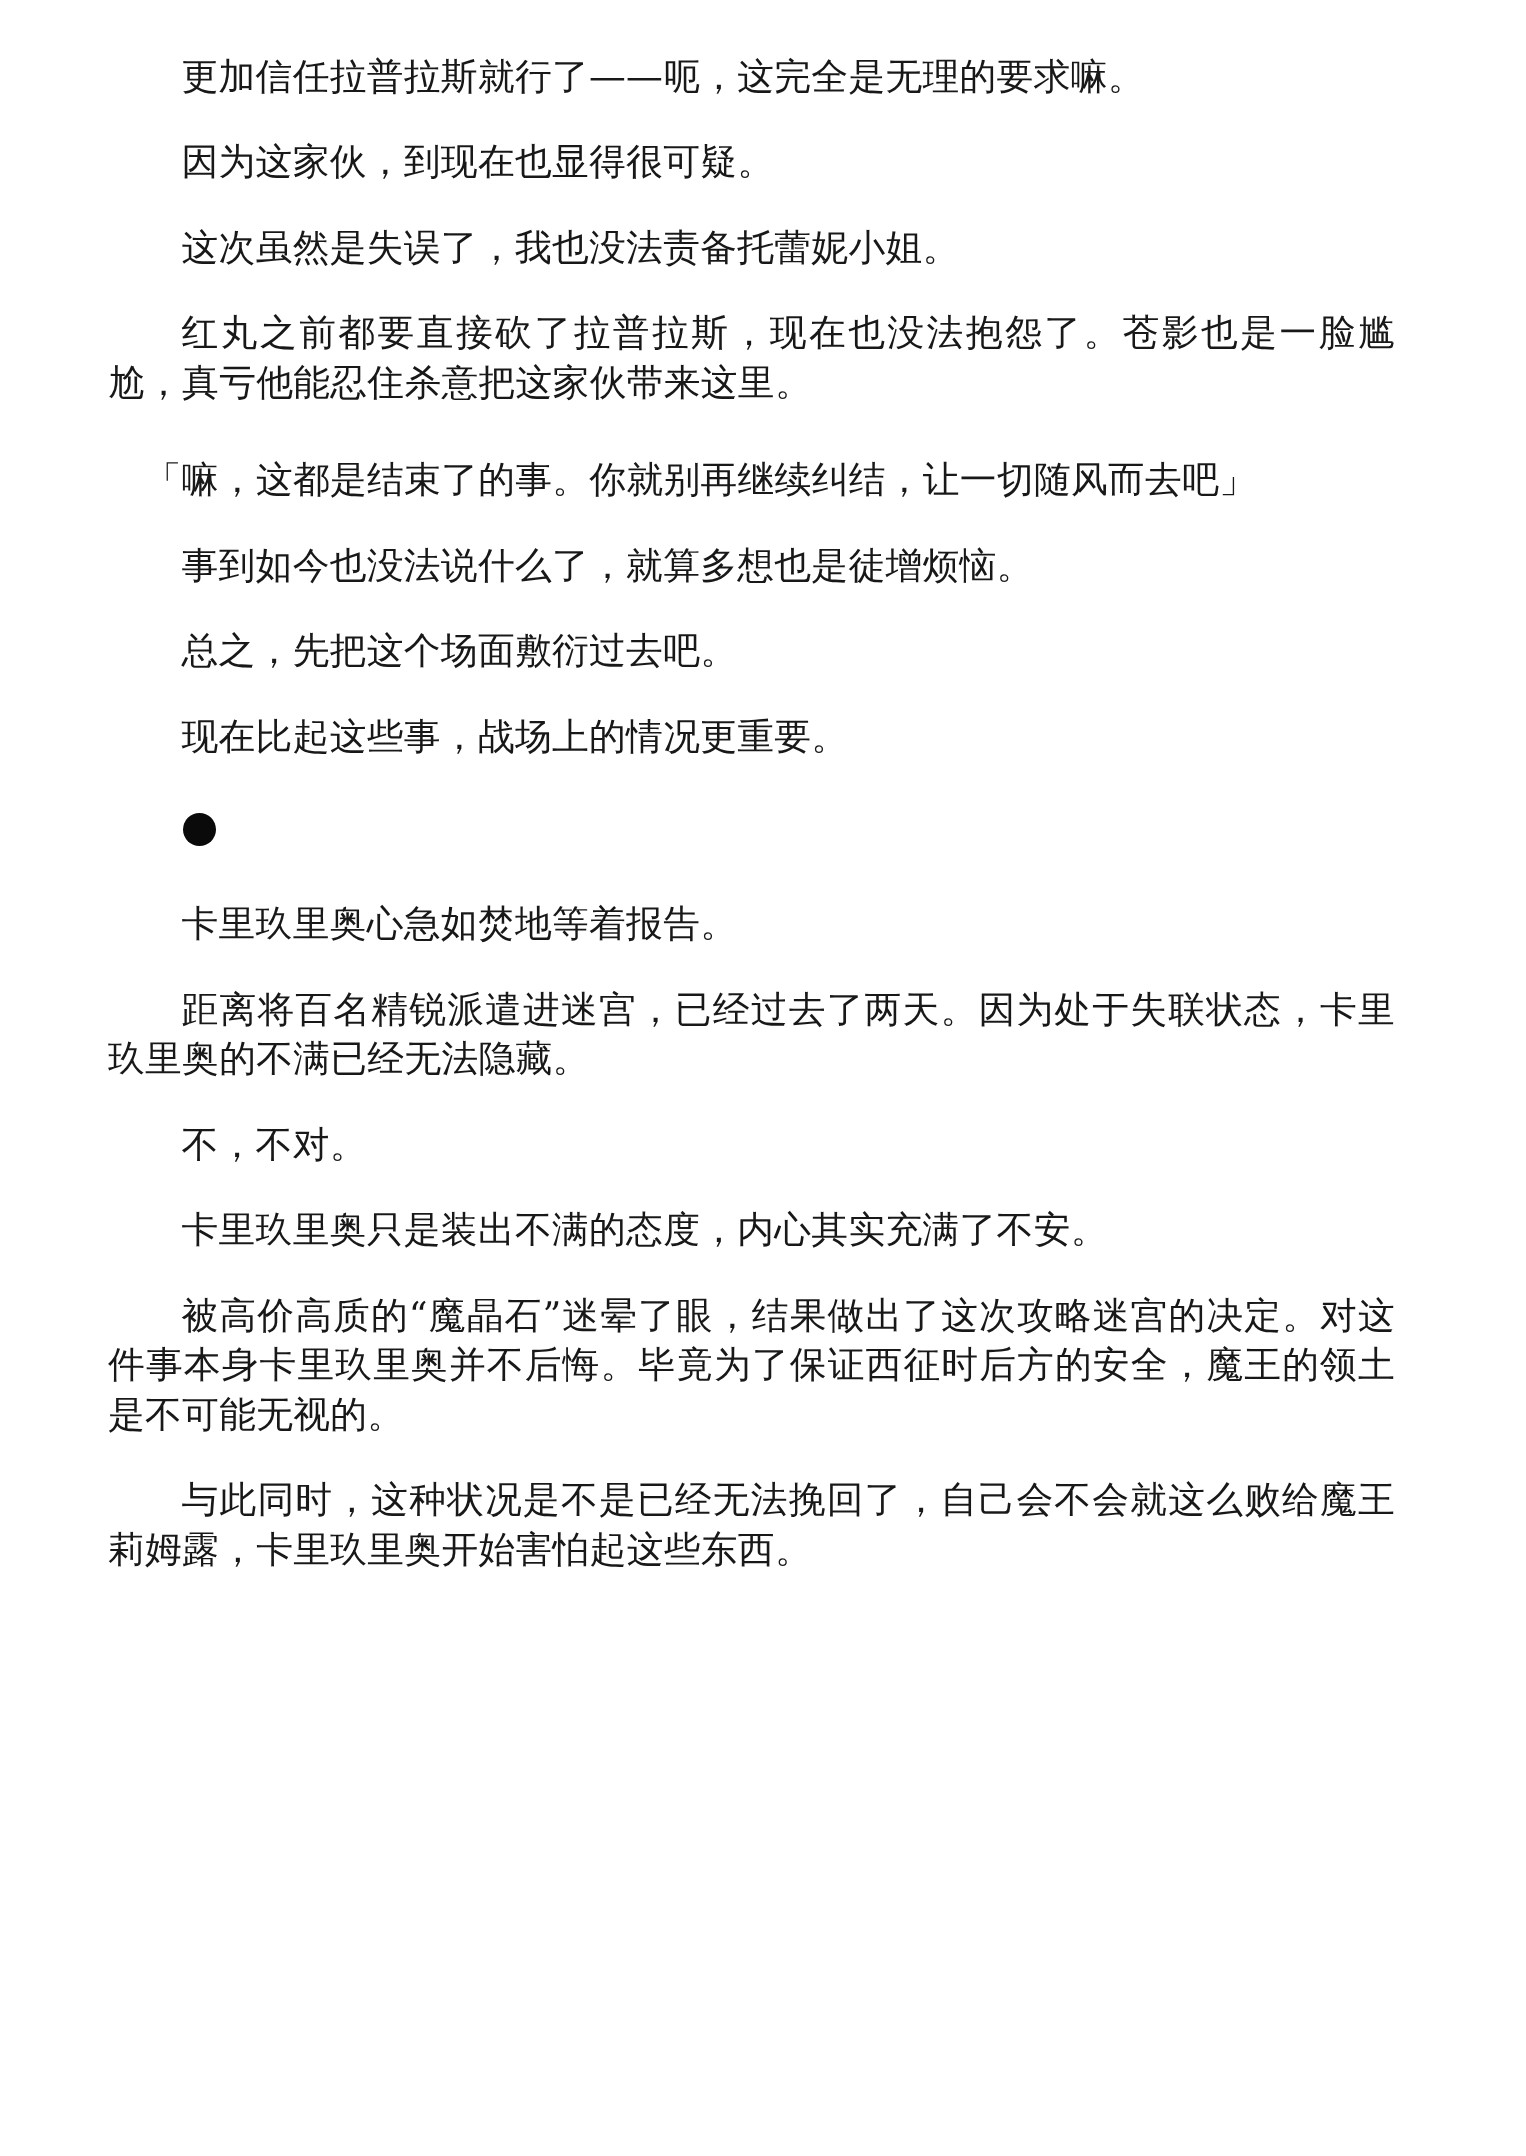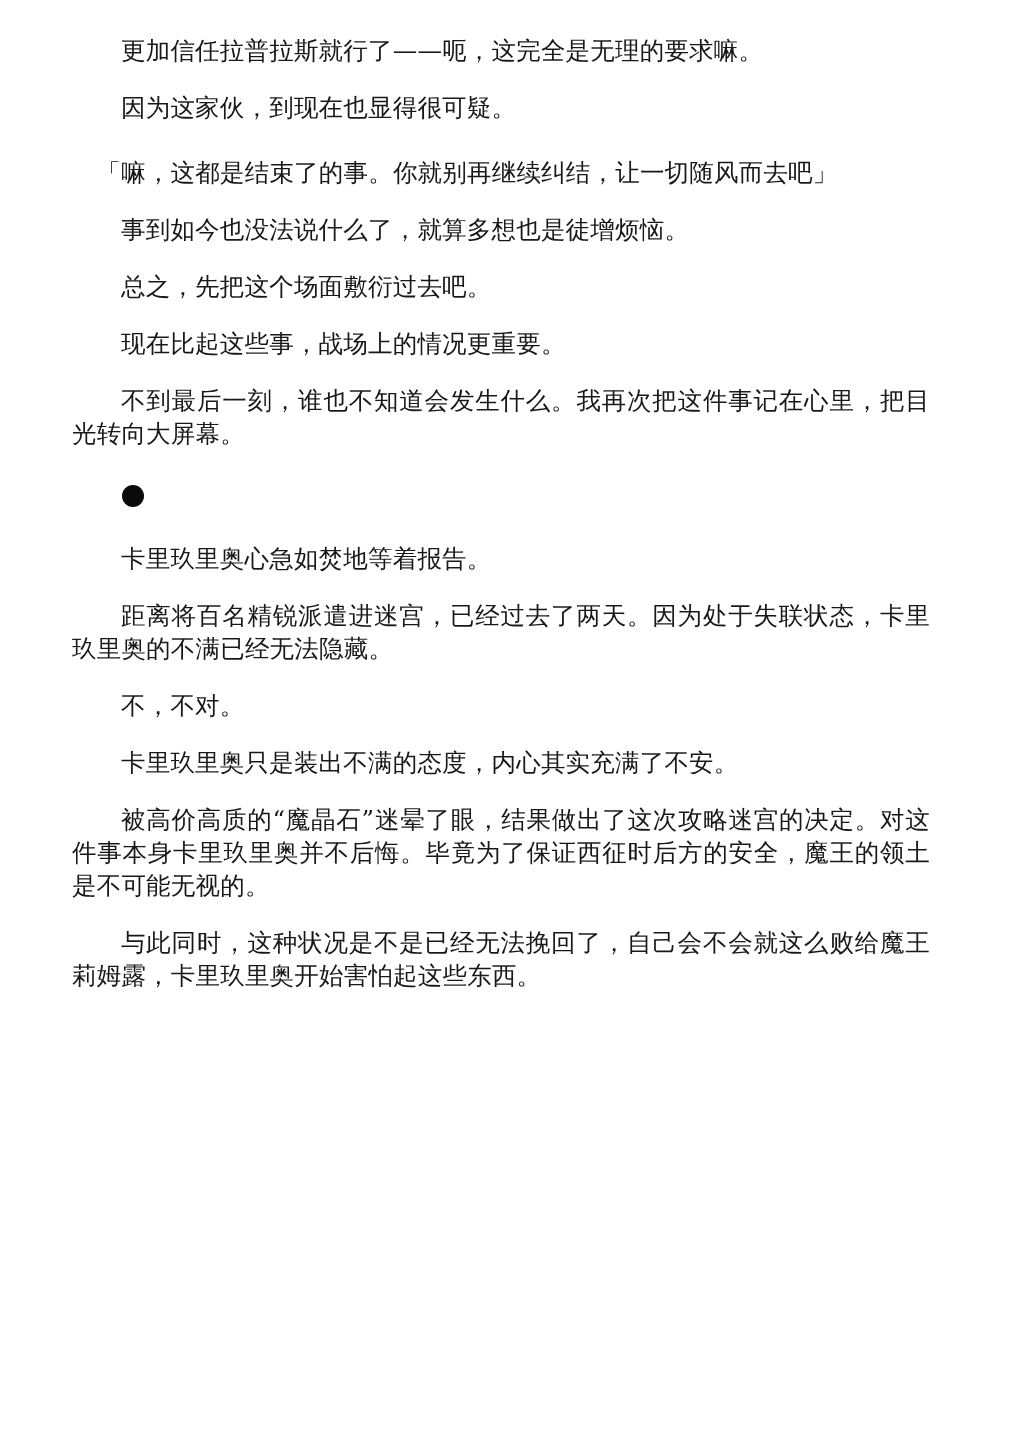--- a/index.html
+++ b/index.html
@@ -71,25 +71,26 @@
     background: #0a0a0a;
   }
 </style>
 </head>
 <body>
 
 <div class="page">
   <div class="text-body" id="text-body">
       <p class="para indent">更加信任拉普拉斯就行了——呃，这完全是无理的要求嘛。</p>
       <p class="para indent">因为这家伙，到现在也显得很可疑。</p>
+      <p class="para indent">这次虽然是失误了，我也没法责备托蕾妮小姐。</p>
+      <p class="para indent">红丸之前都要直接砍了拉普拉斯，现在也没法抱怨了。苍影也是一脸尴尬，真亏他能忍住杀意把这家伙带来这里。</p>
       <p class="para dialogue">「嘛，这都是结束了的事。你就别再继续纠结，让一切随风而去吧」</p>
       <p class="para indent">事到如今也没法说什么了，就算多想也是徒增烦恼。</p>
       <p class="para indent">总之，先把这个场面敷衍过去吧。</p>
       <p class="para indent">现在比起这些事，战场上的情况更重要。</p>
-      <p class="para indent">不到最后一刻，谁也不知道会发生什么。我再次把这件事记在心里，把目光转向大屏幕。</p>
       <div class="scene-break">
         <span class="dot"></span>
       </div>
       <p class="para indent">卡里玖里奥心急如焚地等着报告。</p>
       <p class="para indent">距离将百名精锐派遣进迷宫，已经过去了两天。因为处于失联状态，卡里玖里奥的不满已经无法隐藏。</p>
       <p class="para indent">不，不对。</p>
       <p class="para indent">卡里玖里奥只是装出不满的态度，内心其实充满了不安。</p>
       <p class="para indent">被高价高质的“魔晶石”迷晕了眼，结果做出了这次攻略迷宫的决定。对这件事本身卡里玖里奥并不后悔。毕竟为了保证西征时后方的安全，魔王的领土是不可能无视的。</p>
       <p class="para indent">与此同时，这种状况是不是已经无法挽回了，自己会不会就这么败给魔王莉姆露，卡里玖里奥开始害怕起这些东西。</p>
     </div>

